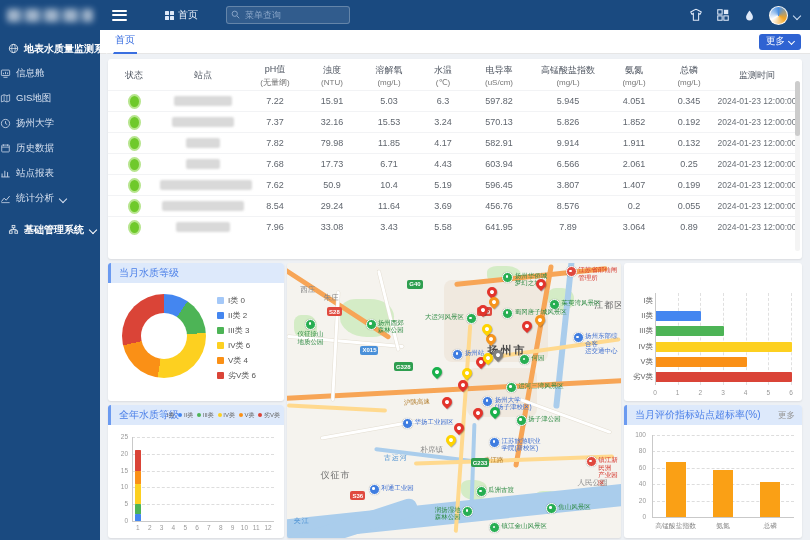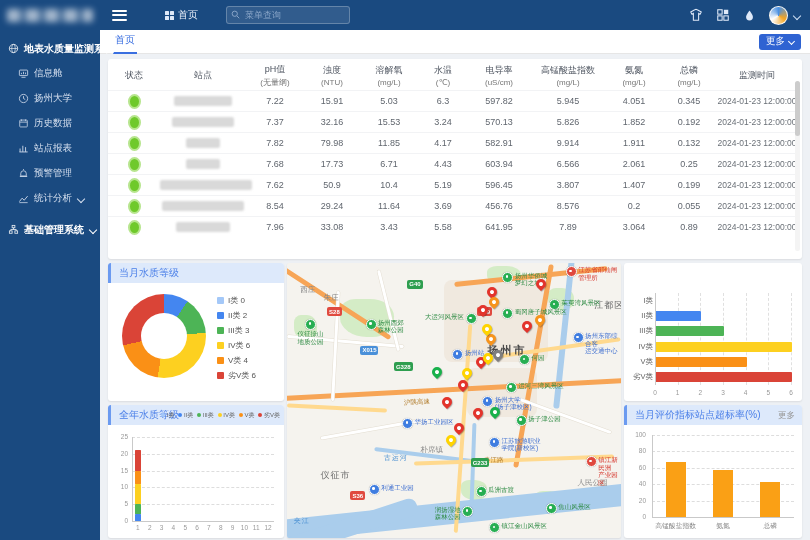--- a/index.html
+++ b/index.html
@@ -5,21 +5,21 @@
   html,body{margin:0;padding:0}
   body{width:810px;height:540px;position:relative;overflow:hidden;background:#eef1f5;
        font-family:"Liberation Sans","DejaVu Sans",sans-serif;color:#333;font-size:10px}
   
   .sidebar{position:absolute;left:0;top:0;width:100px;height:540px;background:#1a4a80;z-index:9}
   .logo-blur{position:absolute;left:7px;top:9px;width:86px;height:13px;border-radius:2px;
        background:repeating-linear-gradient(90deg,rgba(255,255,255,.6) 0 13px,rgba(255,255,255,.18) 13px 19px);
        filter:blur(3px)}
   .snav{display:flex;align-items:center;height:25px;color:#d6e0ef;font-size:9.5px;cursor:pointer;white-space:nowrap}
   .snav.group{padding-left:8px;color:#fff;font-weight:bold;font-size:10px}
-  .snav.item{padding-left:18px}
+  .snav.item{}
   .snav svg{flex:0 0 auto;margin-right:5px;opacity:.9}
   .snav .chev{margin-left:6px}
   .chev{display:inline-block;width:5px;height:5px;border-right:1.3px solid currentColor;border-bottom:1.3px solid currentColor;transform:rotate(45deg)}
   .chev.up{transform:rotate(-135deg)}
   .nav-stack{position:absolute;left:0;top:36px;width:100px}
   
   .topbar{position:absolute;left:100px;top:0;width:710px;height:30px;background:#1a4a80;z-index:10;
           display:flex;align-items:center}
   .burger{width:15px;cursor:pointer;margin:0 0 0 12px}
   .burger span{display:block;height:2px;background:#fff;margin:2.5px 0;border-radius:1px}
@@ -133,47 +133,46 @@
     <div class="snav item">
       <svg width="11" height="11" viewBox="0 0 16 16">
           <rect x="2" y="3" width="12" height="8" rx="1" fill="none" stroke="#d6e0ef" stroke-width="1.3"></rect>
           <path d="M5 9V7M8 9V5.5M11 9V6.5" stroke="#d6e0ef" stroke-width="1.3"></path>
           <line x1="5" y1="13.5" x2="11" y2="13.5" stroke="#d6e0ef" stroke-width="1.3"></line>
         </svg>
       <span>信息舱</span>
     </div>
     <div class="snav item">
       <svg width="11" height="11" viewBox="0 0 16 16">
+          <path d="M2 4l4-1.5L10 4l4-1.5v9L10 13 6 11.5 2 13z" fill="none" stroke="#d6e0ef" stroke-width="1.2"></path>
+          <path d="M6 2.5v9M10 4v9" stroke="#d6e0ef" stroke-width="1"></path>
+        </svg>
+      <span>GIS地图</span>
+    </div>
+    <div class="snav item">
+      <svg width="11" height="11" viewBox="0 0 16 16">
           <circle cx="8" cy="8" r="6" fill="none" stroke="#d6e0ef" stroke-width="1.3"></circle>
           <path d="M8 4.5V8l2.5 1.5" fill="none" stroke="#d6e0ef" stroke-width="1.3"></path>
         </svg>
       <span>扬州大学</span>
     </div>
     <div class="snav item">
       <svg width="11" height="11" viewBox="0 0 16 16">
           <rect x="2.5" y="3" width="11" height="10" rx="1" fill="none" stroke="#d6e0ef" stroke-width="1.2"></rect>
           <line x1="2.5" y1="6" x2="13.5" y2="6" stroke="#d6e0ef" stroke-width="1.2"></line>
           <line x1="5" y1="2" x2="5" y2="4.5" stroke="#d6e0ef" stroke-width="1.2"></line>
           <line x1="11" y1="2" x2="11" y2="4.5" stroke="#d6e0ef" stroke-width="1.2"></line>
         </svg>
       <span>历史数据</span>
     </div>
     <div class="snav item">
       <svg width="11" height="11" viewBox="0 0 16 16">
           <path d="M3 13V8M7 13V4M11 13V6M14 13H2" stroke="#d6e0ef" stroke-width="1.4" fill="none"></path>
         </svg>
       <span>站点报表</span>
-    </div>
-    <div class="snav item">
-      <svg width="11" height="11" viewBox="0 0 16 16">
-          <path d="M4 11V8a4 4 0 0 1 8 0v3" fill="none" stroke="#d6e0ef" stroke-width="1.3"></path>
-          <rect x="2.5" y="11" width="11" height="2" rx="1" fill="#d6e0ef"></rect>
-          <line x1="8" y1="1.5" x2="8" y2="3" stroke="#d6e0ef" stroke-width="1.2"></line>
-        </svg>
-      <span>预警管理</span>
     </div>
     <div class="snav item">
       <svg width="11" height="11" viewBox="0 0 16 16">
           <path d="M2 12.5l4-5 3 3 5-6" fill="none" stroke="#d6e0ef" stroke-width="1.4"></path>
           <path d="M2 14h12" stroke="#d6e0ef" stroke-width="1.2"></path>
         </svg>
       <span>统计分析</span>
       <i class="chev"></i>
     </div>
     <div class="snav group" style="margin-top:6px">

